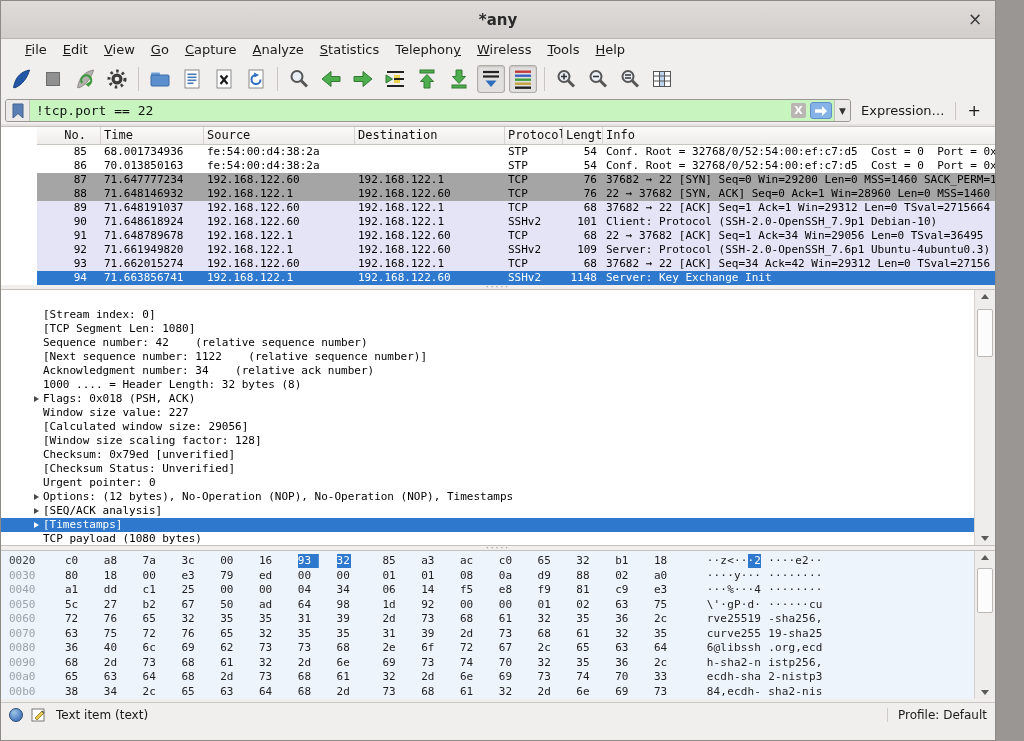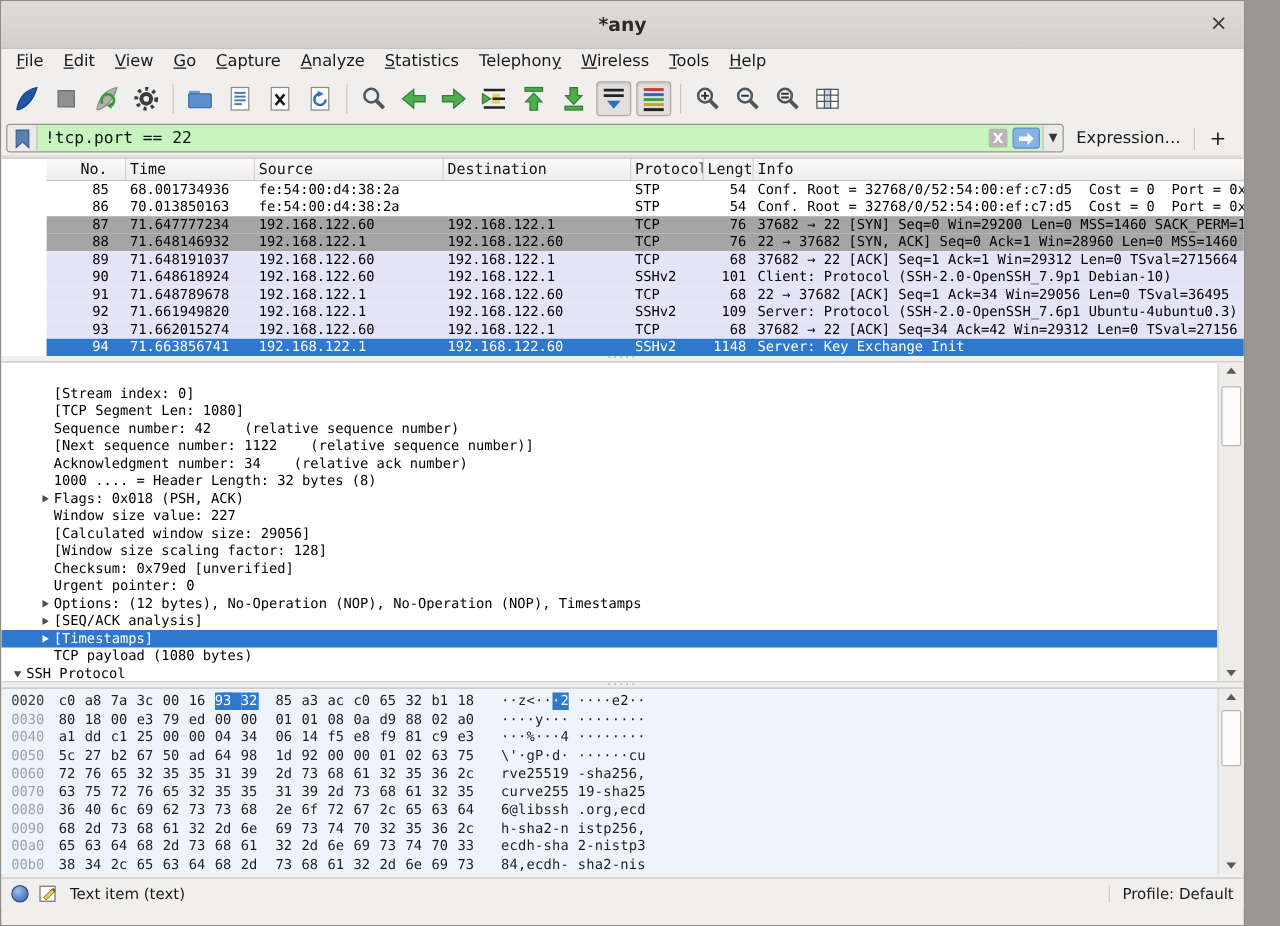--- a/index.html
+++ b/index.html
@@ -23,21 +23,21 @@
   .title { font-size: 15px; font-weight: bold; color: #2a2a2a; }
   .close-btn {
     position: absolute; right: 10px; top: 9px;
     width: 20px; height: 20px; text-align: center; line-height: 19px;
     font-size: 17px; color: #3a3a3a; cursor: default;
   }
   
   .menubar {
     height: 21px; flex: 0 0 21px;
     display: flex; align-items: center;
-    background: #f1efed; padding-left: 4px;
+    background: #f1efed; padding-left: 16px;
     font-size: 13px; color: #1a1a1a;
   }
   .menu-item { padding: 2px 8px; white-space: pre; }
   .menu-item u { text-decoration: underline; }
   
   .toolbar {
     height: 37px; flex: 0 0 37px;
     display: flex; align-items: center;
     padding-left: 6px; gap: 4px;
     background: #f1efed;
@@ -124,21 +124,21 @@
   .dline .txt { overflow:hidden; }
   .dline.sel { background:#2e79cd; color:#fff; }
   .exp { width: 14px; flex:0 0 14px; display:flex; align-items:center; justify-content:center; }
   .tri-r { width:0; height:0; border-left:5px solid #4a4a4a; border-top:3.5px solid transparent; border-bottom:3.5px solid transparent; }
   .tri-d { width:0; height:0; border-top:5px solid #4a4a4a; border-left:3.5px solid transparent; border-right:3.5px solid transparent; }
   .dline.sel .tri-r { border-left-color:#fff; }
   .ind0 { padding-left: 6px; } .ind1 { padding-left: 28px; }
   
   .hex-pane { flex: 0 0 149px; background:#eef4fb; display:flex; overflow:hidden; border-top:1px solid #c4c0bc; }
   .hex-rows { flex:1; padding: 3px 0 0 8px; overflow:hidden; }
-  .hex-row { height: 14.5px; font-size:11px; line-height:14px; display:flex; align-items:center; }
+  .hex-row { height: 14.5px; font-size:11px; line-height:14px; display:flex; align-items:center;gap:18px; }
   .hoff { width:38px; flex:0 0 38px; color:#9aa2ac; }
   .hex-row.active .hoff { color:#3a3f45; }
   .hb { width:14px; flex:0 0 14px; margin-right:6.8px; color:#1e1e1e; }
   .hb.g2 { margin-left:7px; }
   .ascii { margin-left: 14px; display:flex; }
   .ac { width:6.8px; flex:0 0 6.8px; color:#1e1e1e; }
   .ac.g2 { margin-left:7px; }
   .hl { background:#2e79cd; color:#fff !important; }
   .hl.bridge { box-shadow: 6.8px 0 0 #2e79cd; }
   
@@ -425,20 +425,21 @@
         <div class="dline ind1"><span class="exp"></span><span class="txt">[TCP Segment Len: 1080]</span></div>
         <div class="dline ind1"><span class="exp"></span><span class="txt">Sequence number: 42    (relative sequence number)</span></div>
         <div class="dline ind1"><span class="exp"></span><span class="txt">[Next sequence number: 1122    (relative sequence number)]</span></div>
         <div class="dline ind1"><span class="exp"></span><span class="txt">Acknowledgment number: 34    (relative ack number)</span></div>
         <div class="dline ind1"><span class="exp"></span><span class="txt">1000 .... = Header Length: 32 bytes (8)</span></div>
         <div class="dline ind1"><span class="exp"><span class="tri-r"></span></span><span class="txt">Flags: 0x018 (PSH, ACK)</span></div>
         <div class="dline ind1"><span class="exp"></span><span class="txt">Window size value: 227</span></div>
         <div class="dline ind1"><span class="exp"></span><span class="txt">[Calculated window size: 29056]</span></div>
         <div class="dline ind1"><span class="exp"></span><span class="txt">[Window size scaling factor: 128]</span></div>
         <div class="dline ind1"><span class="exp"></span><span class="txt">Checksum: 0x79ed [unverified]</span></div>
+        <div class="dline ind1"><span class="exp"></span><span class="txt">[Checksum Status: Unverified]</span></div>
         <div class="dline ind1"><span class="exp"></span><span class="txt">Urgent pointer: 0</span></div>
         <div class="dline ind1"><span class="exp"><span class="tri-r"></span></span><span class="txt">Options: (12 bytes), No-Operation (NOP), No-Operation (NOP), Timestamps</span></div>
         <div class="dline ind1"><span class="exp"><span class="tri-r"></span></span><span class="txt">[SEQ/ACK analysis]</span></div>
         <div class="dline ind1 sel"><span class="exp"><span class="tri-r"></span></span><span class="txt">[Timestamps]</span></div>
         <div class="dline ind1"><span class="exp"></span><span class="txt">TCP payload (1080 bytes)</span></div>
         <div class="dline ind0"><span class="exp"><span class="tri-d"></span></span><span class="txt">SSH Protocol</span></div>
         <div class="dline ind1"><span class="txt">SSH Version 2 (encryption:chacha20-poly1305@openssh.com mac:&lt;implicit&gt; compression:none)</span></div>
       </div>
     <div class="vscroll">
       <div class="sb-arrow up"></div>

